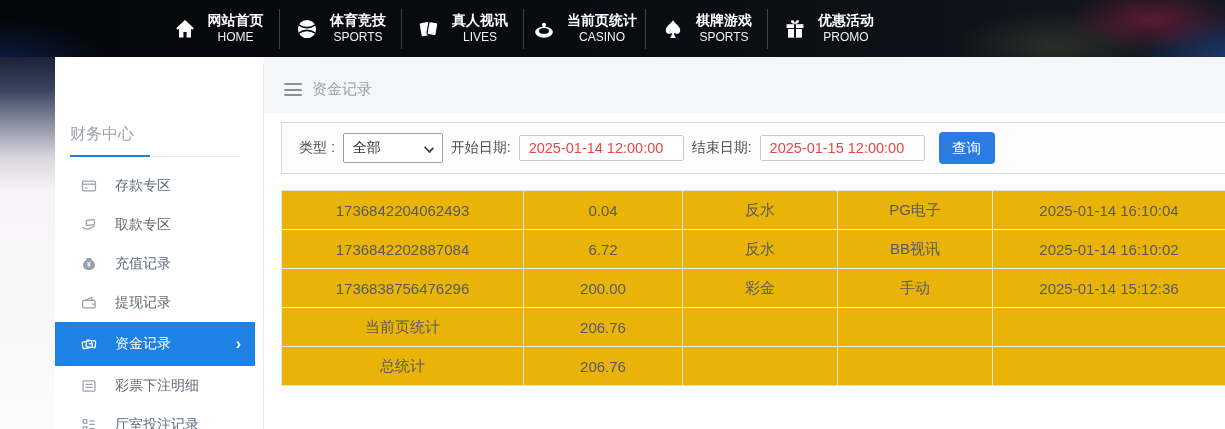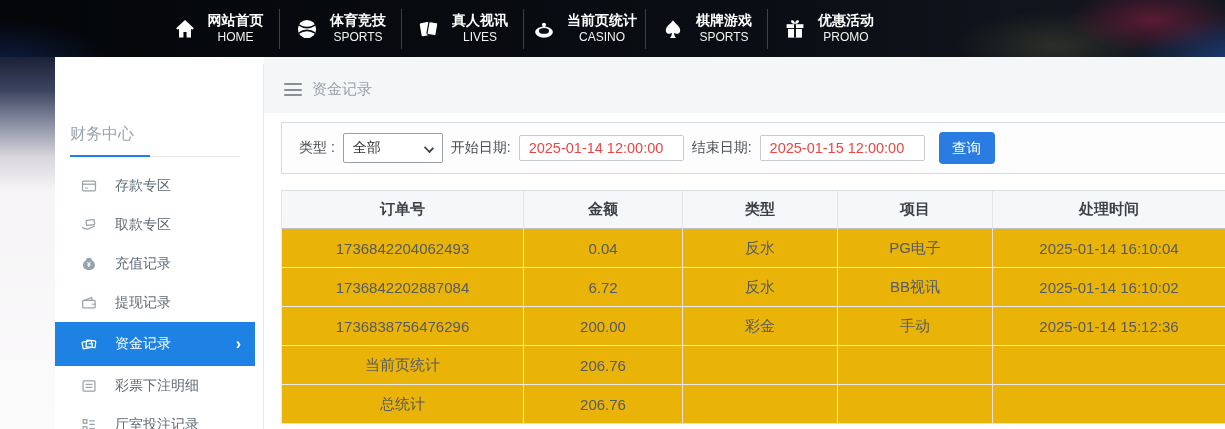--- a/index.html
+++ b/index.html
@@ -281,27 +281,20 @@
     <span class="chev"></span>
   </div>
   <span class="flt-label">开始日期:</span>
   <input class="flt-input" value="2025-01-14 12:00:00" style="">
   <span class="flt-label">结束日期:</span>
   <input class="flt-input" value="2025-01-15 12:00:00" style="">
   <button id="search-button">查询</button>
 </div>
 
 <div id="table" class="abs">
-    <div class="trow head">
-      <div class="tcell c0">订单号</div>
-      <div class="tcell c1">金额</div>
-      <div class="tcell c2">类型</div>
-      <div class="tcell c3">项目</div>
-      <div class="tcell c4">处理时间</div>
-    </div>
     <div class="trow">
       <div class="tcell c0">1736842204062493</div>
       <div class="tcell c1">0.04</div>
       <div class="tcell c2">反水</div>
       <div class="tcell c3">PG电子</div>
       <div class="tcell c4">2025-01-14 16:10:04</div>
     </div>
     <div class="trow">
       <div class="tcell c0">1736842202887084</div>
       <div class="tcell c1">6.72</div>

